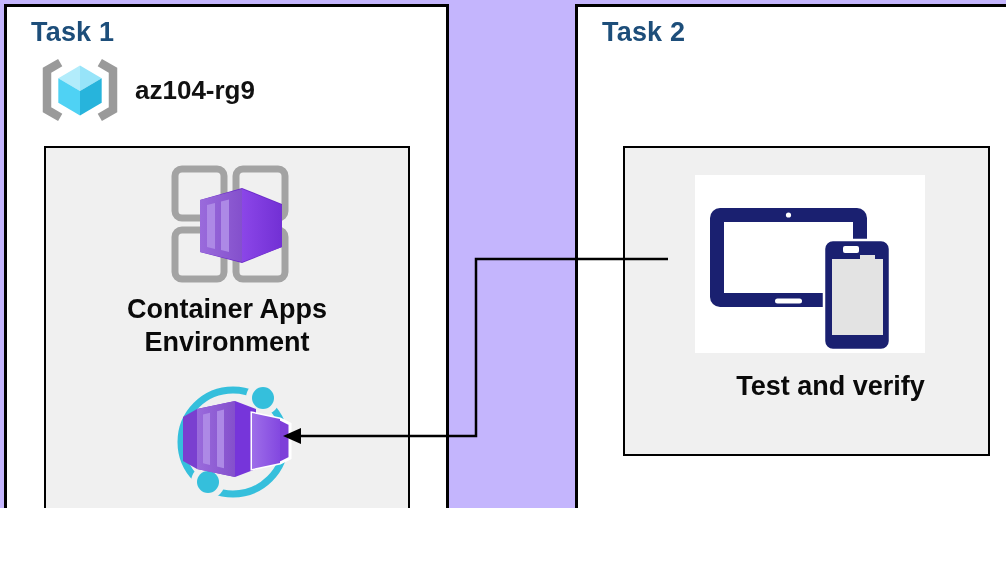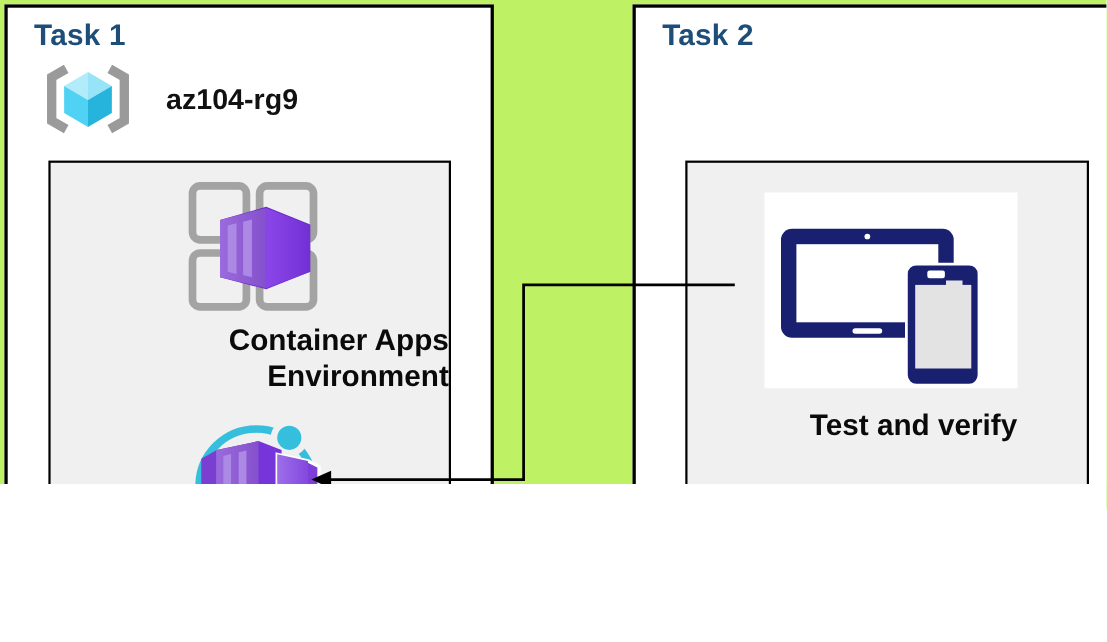--- a/index.html
+++ b/index.html
@@ -1,45 +1,45 @@
 <!DOCTYPE html>
 <html style="--title-text: #1D4E7A; --box-border: #000000; --panel-bg: #F0F0F0; --label-text: #0A0A0A; --azure-purple: #7B3BDC; --azure-purple-light: #9A6BDC; --azure-cyan: #35BFDC; --rg-cube-cyan: #4FD2F4; --device-navy: #1A2070; --icon-gray: #A3A3A3;"><head>
 <meta charset="utf-8">
 <style>
   html,body { margin:0; padding:0; background:#ffffff; }
   .canvas {
-    position:relative; width:1006px; height:440px; background:#bef264;
+    position:relative; width:1006px; height:508px; background:#c4b5fd;
     font-family:"Liberation Sans", sans-serif; overflow:hidden;
   }
   .task-box {
     position:absolute; top:4px; height:577px; background:#ffffff;
     border:3px solid var(--box-border,#000); box-sizing:border-box;
   }
   .task1 { left:4px;   width:445px; }
   .task2 { left:575px; width:450px; }
   .task-title {
     position:absolute; top:10px; left:24px;
     font-size:27px; font-weight:bold; color:var(--title-text,#1d4e7a);
     letter-spacing:0.2px;
   }
-  .rg-row { position:absolute; top:50px; left:26px; display:flex; align-items:center; gap:24px; }
+  .rg-row { position:absolute; top:50px; left:26px; display:flex; align-items:center; gap:8px; }
   .rg-label { font-size:26px; font-weight:bold; color:#111; }
   .panel {
     position:absolute; background:var(--panel-bg,#f0f0f0);
     border:2px solid var(--box-border,#000); box-sizing:border-box;
   }
   .panel1 { left:37px; top:139px; width:366px; height:412px; }
   .panel2 { left:45px; top:139px; width:367px; height:310px; }
   .node-label {
     position:absolute; left:0; width:100%; text-align:center;
     font-size:27px; font-weight:bold; color:var(--label-text,#0a0a0a);
     line-height:33px;
   }
   .cae-icon { position:absolute; left:118px; top:10px; }
-  .cae-label { top:145px;text-align:right; }
+  .cae-label { top:145px; }
   .cae-label .wrap { display:inline-block; max-width:250px; }
   .ca-icon  { position:absolute; left:122px; top:229px; }
   .ca-label { top:357px; }
   .icon-holder {
     position:absolute; left:70px; top:27px; width:230px; height:178px;
     background:#ffffff;
   }
   .tv-label { top:222px;padding-left:24px; }
   .connector {
     position:absolute; left:0; top:0; width:1006px; height:584px;

